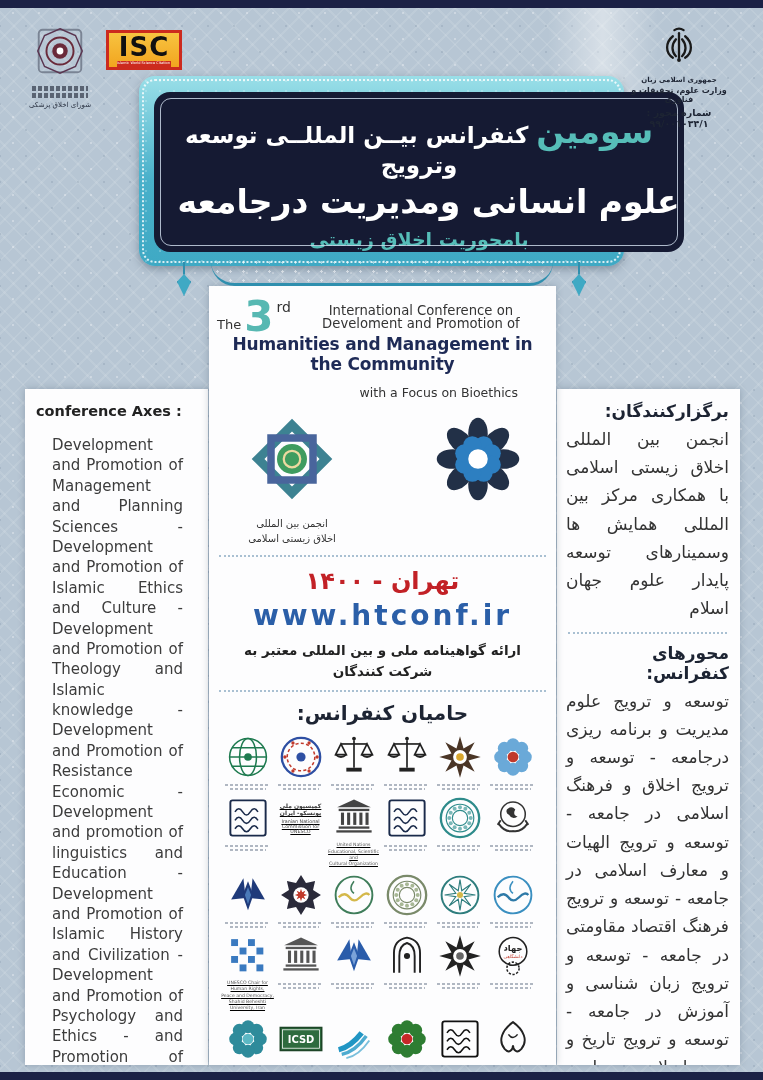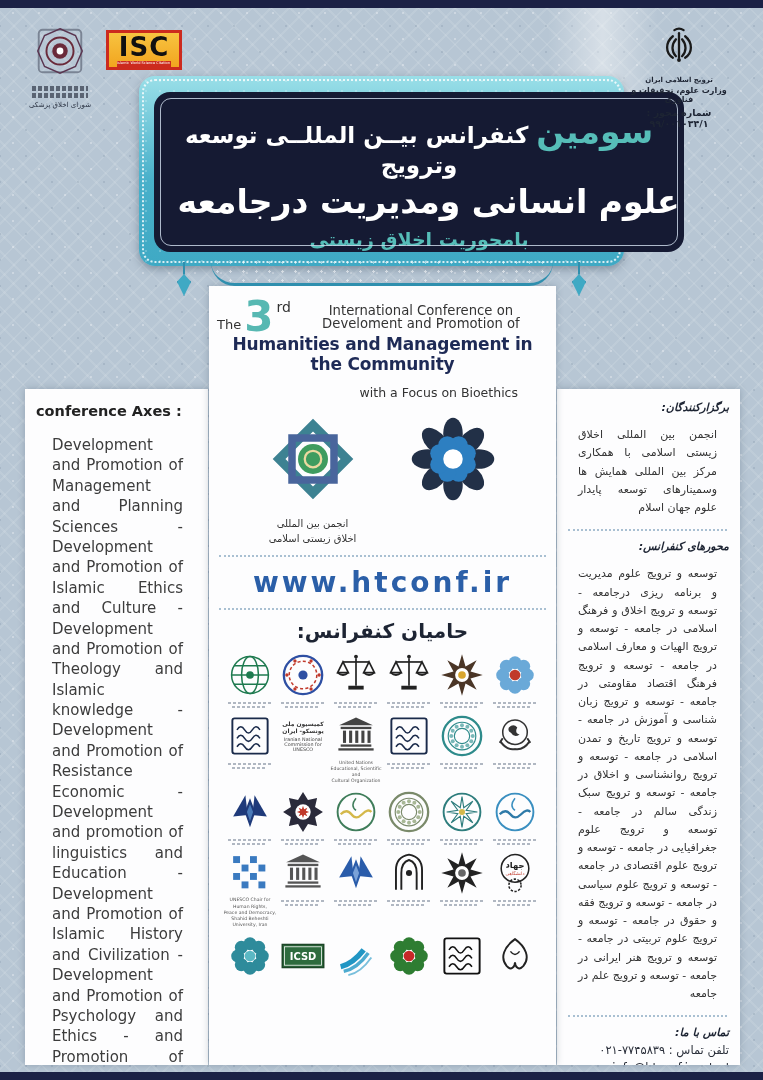--- a/index.html
+++ b/index.html
@@ -57,43 +57,43 @@
 
   
   .panel{position:absolute;background:#fdfdfe;box-shadow:0 0 7px rgba(30,50,70,.25);z-index:2;overflow:hidden;}
   .panel-left{left:25px;top:389px;width:183px;height:676px;padding:14px 9px 10px 11px;}
   .panel-right{left:557px;top:389px;width:183px;height:676px;padding:12px 11px 10px 9px;direction:rtl;}
   .panel-center{left:209px;top:286px;width:347px;height:779px;padding:14px 8px 8px;}
 
   .axes-h{font-size:14.5px;font-weight:bold;color:#222;margin:0 0 4px;}
   .axes-b{font-size:15px;line-height:1.36;color:#3c3c3c;text-align:justify;margin:16px;}
 
-  .fa-h{font-size:11px;font-weight:bold;color:#1d2433;margin:0 0 4px;font-style:italic;}
-  .fa-b{font-size:11px;line-height:1.66;color:#333;text-align:justify;margin:12px;}
+  .fa-h{font-size:17px;font-weight:bold;color:#1d2433;margin:0 0 4px;}
+  .fa-b{font-size:17px;line-height:1.66;color:#333;text-align:justify;margin:0;}
   .sep{border:none;border-top:2px dotted #a9c0d2;margin:9px 2px;}
   .contact-row{font-size:11.5px;color:#2a2f3a;margin-top:4px;}
   .contact-row .lbl{font-weight:500;}
 
   
   .title-en{text-align:center;color:#1e2a56;direction:ltr;}
   .t-row{display:flex;justify-content:center;align-items:flex-end;gap:3px;line-height:1;}
   .t-the{font-size:13px;padding-bottom:3px;color:#333;}
   .t-3{font-size:42px;font-weight:bold;color:#57b8b2;line-height:.8;}
   .t-sup{font-size:14px;color:#333;align-self:flex-start;}
   .t-l1{font-size:13.2px;padding-bottom:3px;color:#333;}
   .t-l2{font-size:17px;font-weight:bold;margin-top:0;letter-spacing:-.2px;color:#1e2a56;}
   .t-l3{font-size:12.5px;margin-top:11px;text-align:right;padding-right:30px;color:#333;}
-  .org-logos{display:flex;justify-content:center;margin-top:14px;}
+  .org-logos{display:flex;justify-content:flex-end;gap:46px;margin-top:14px;}
   .org-item{width:140px;text-align:center;}
   .org-cap{font-size:10px;color:#333;margin-top:8px;line-height:1.5;white-space:pre-line;direction:rtl;}
   .tehran{color:#c22126;font-size:24px;font-weight:bold;text-align:center;margin-top:10px;direction:rtl;}
   .website{color:#2b5fa8;font-size:28px;font-weight:bold;text-align:center;letter-spacing:3px;margin-top:4px;direction:ltr;}
   .cert{font-size:13.5px;font-weight:bold;color:#222;text-align:center;line-height:1.55;margin-top:8px;white-space:pre-line;direction:rtl;}
   .sp-title{font-size:20px;font-weight:bold;color:#1d2433;text-align:center;margin-top:8px;direction:rtl;}
-  #sponsor-grid{display:flex;flex-wrap:wrap;row-gap:4px;justify-content:center;margin-top:8px;padding:0 4px;direction:rtl;}
+  #sponsor-grid{display:flex;flex-wrap:wrap;row-gap:4px;justify-content:flex-end;margin-top:8px;padding:0 4px;direction:rtl;text-decoration:underline;}
   .sp{width:53px;text-align:center;}
   .sp-art{height:48px;display:flex;align-items:center;justify-content:center;}
   .sp-cap{font-size:4.6px;line-height:1.35;color:#555;white-space:pre-line;direction:ltr;}
   .sp-squig{height:7px;width:84%;margin:2px auto 0;opacity:.65;
     background-image:repeating-linear-gradient(90deg,#8893a3 0 3px,transparent 3px 5px),repeating-linear-gradient(90deg,#8893a3 0 3px,transparent 3px 5px);
     background-size:100% 2px,80% 2px;background-position:center 1px,center 5px;background-repeat:no-repeat;}
   .sp-textblock{height:48px;display:flex;flex-direction:column;justify-content:center;}
   .tb-fa{font-size:6px;font-weight:bold;color:#333;direction:rtl;white-space:pre-line;}
   .tb-en{font-size:4.8px;color:#444;margin-top:3px;white-space:pre-line;}
 </style>
@@ -129,21 +129,21 @@
       <g fill="none" stroke="#1a1a1a" stroke-width="3" stroke-linecap="round">
         <path d="M22 16 C12 24 12 38 22 44"></path>
         <path d="M38 16 C48 24 48 38 38 44"></path>
         <path d="M26 20 C20 27 20 36 26 42"></path>
         <path d="M34 20 C40 27 40 36 34 42"></path>
         <path d="M30 12 V44"></path>
         <path d="M24 8 Q30 4 36 8"></path>
       </g>
       <circle cx="30" cy="47" r="2.5" fill="#1a1a1a"></circle>
     </svg>
-    <div class="gov-line1">ترویج اسلامی ایران</div>
+    <div class="gov-line1">جمهوری اسلامی زبان</div>
     <div class="gov-line2">وزارت علوم، تحقیقات و فناوری</div>
     <div class="gov-line3">
       <span>شماره مجوز :</span>
       <span class="ltr">۹۹/۰۰۱۰۳۴/۱</span>
     </div>
   </div>
 
   <div class="banner-frame"></div>
   <div class="banner-apron"></div>
   <div class="pendant pendant-l">
@@ -226,21 +226,24 @@
               <circle cx="26.2" cy="39.2" r="6" fill="#2d7fc1"></circle>
               <circle cx="20.8" cy="33.8" r="6" fill="#2d7fc1"></circle>
               <circle cx="20.8" cy="26.2" r="6" fill="#2d7fc1"></circle>
               <circle cx="26.2" cy="20.8" r="6" fill="#2d7fc1"></circle>
               <circle cx="30" cy="30" r="6.5" fill="#fff"></circle>
             </svg></span>
    </div>
       </div>
 
     <hr class="sep">
+    <div class="tehran">تهران - ۱۴۰۰</div>
     <div class="website">www.htconf.ir</div>
+    <div class="cert">ارائه گواهینامه ملی و بین المللی معتبر به
+شرکت کنندگان</div>
     <hr class="sep">
     <div class="sp-title">حامیان کنفرانس:</div>
     <div id="sponsor-grid">
         <div class="sp">
           <div class="sp-art">
             <svg viewBox="0 0 60 60" width="46" height="46" aria-hidden="true">
               <circle cx="46.0" cy="30.0" r="8.5" fill="#6aa9d8"></circle>
               <circle cx="41.3" cy="41.3" r="8.5" fill="#6aa9d8"></circle>
               <circle cx="30.0" cy="46.0" r="8.5" fill="#6aa9d8"></circle>
               <circle cx="18.7" cy="41.3" r="8.5" fill="#6aa9d8"></circle>

